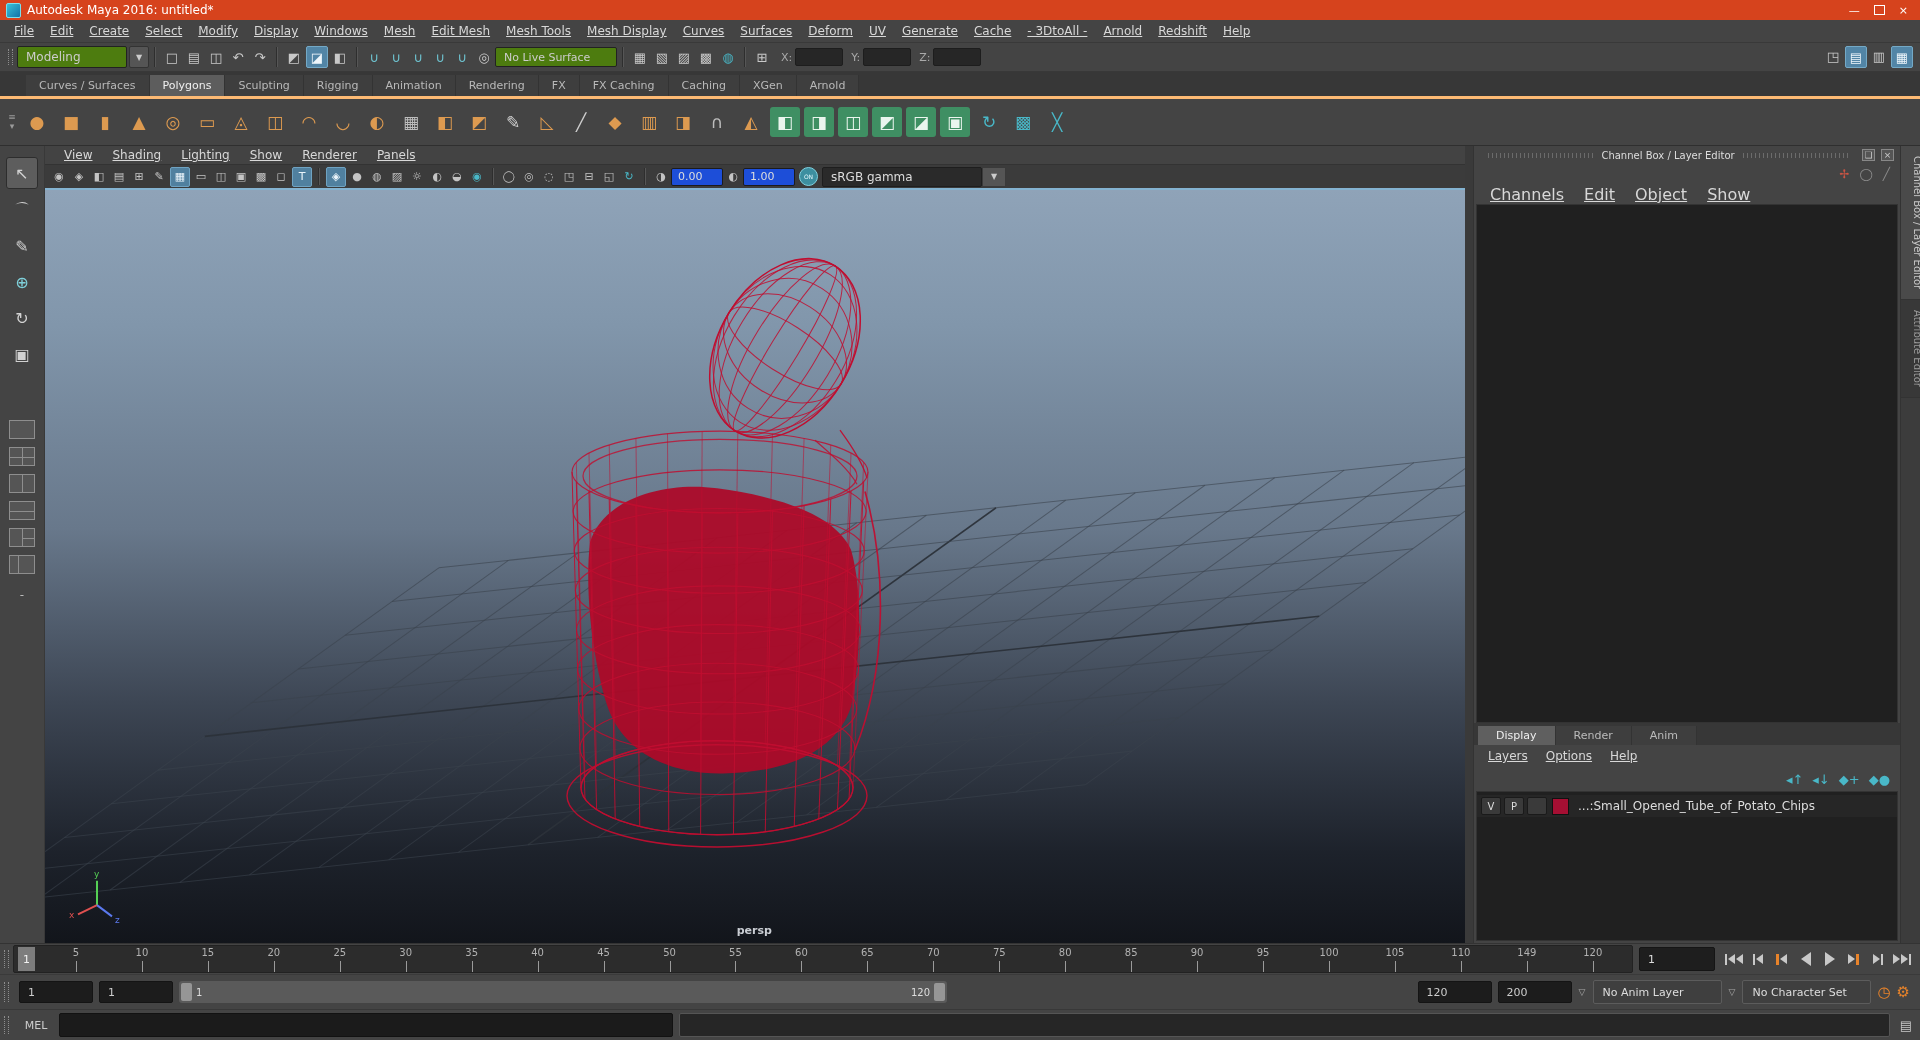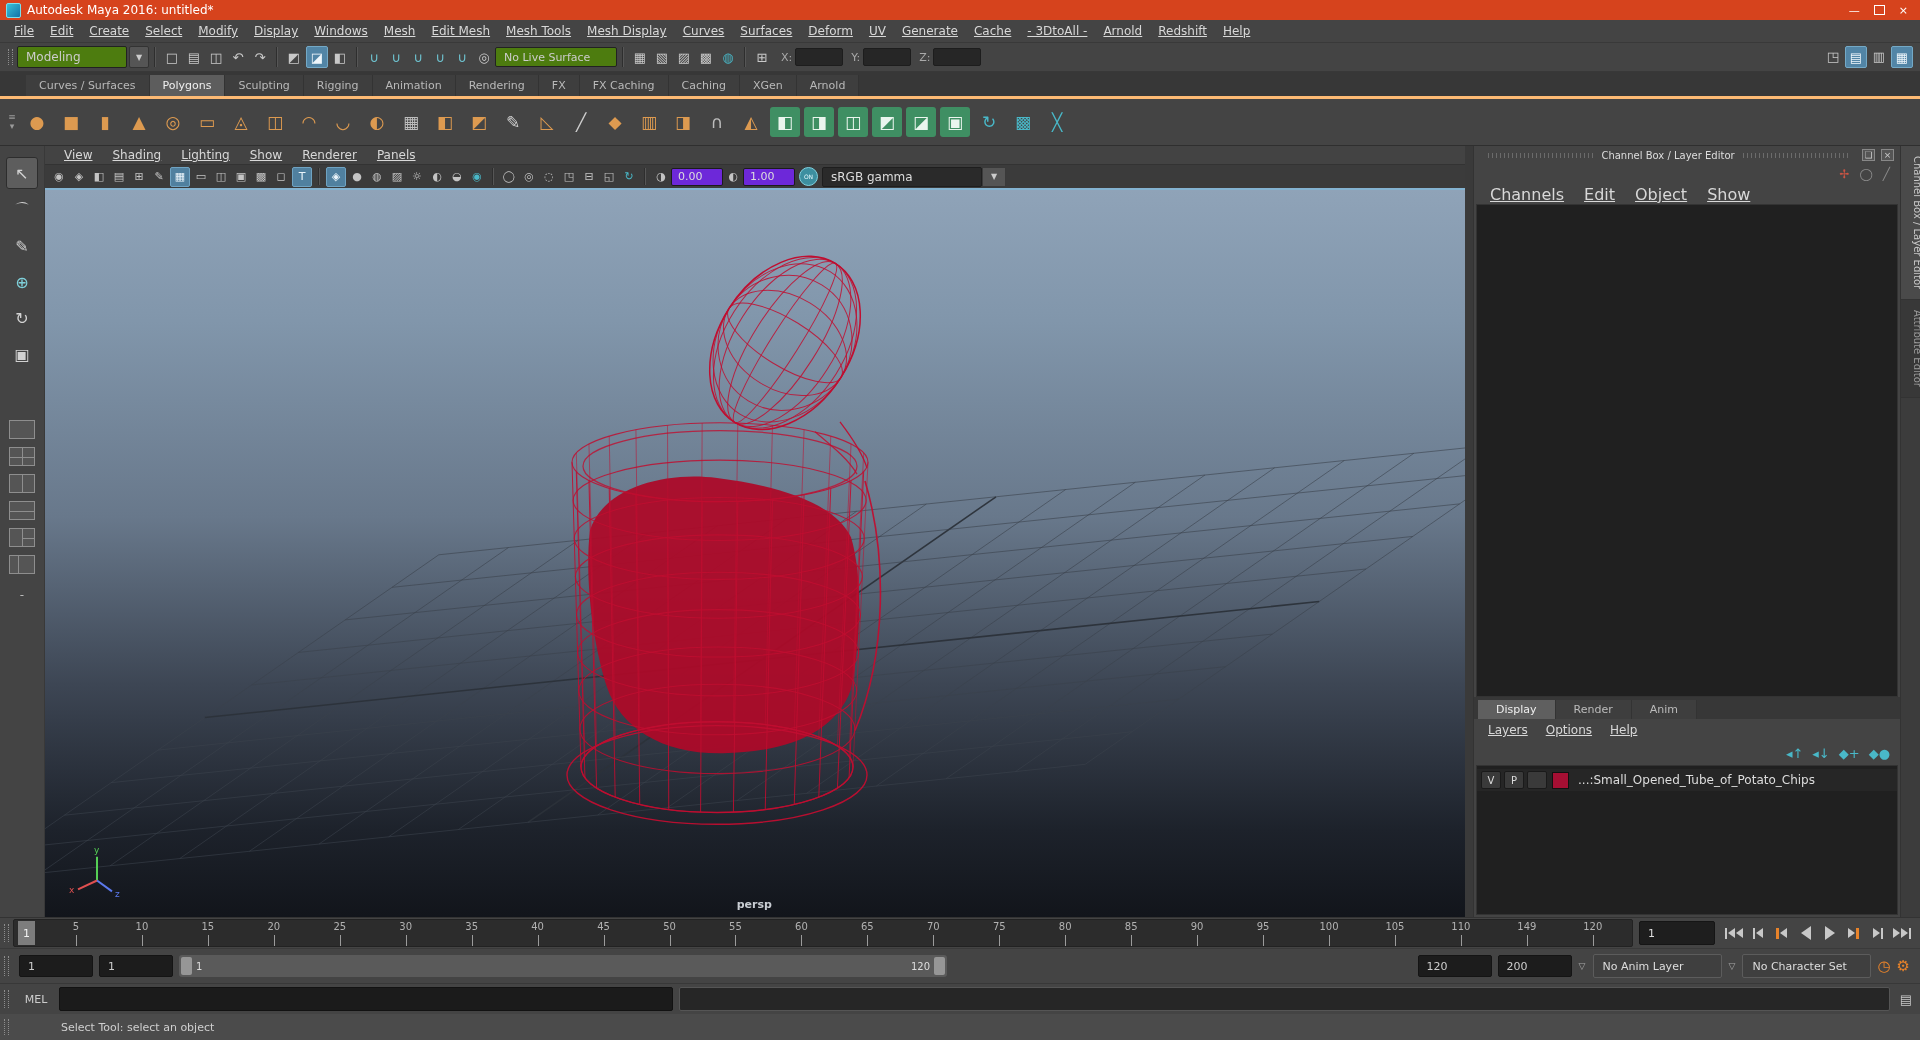--- a/index.html
+++ b/index.html
@@ -66,21 +66,21 @@
   #toolbox-minus{margin-top:14px;color:#bbb;font-size:12px;}
 
   
   #vp{width:1420px;display:flex;flex-direction:column;flex:none;min-height:0;}
   #vp-menus{height:18px;background:#434343;display:flex;align-items:center;gap:2px;padding-left:10px;flex:none;font-size:12px;}
   #vp-menus .menu-item{padding:9px 9px;}
   #vp-tools{height:23px;background:#3b3b3b;display:flex;align-items:center;flex:none;padding-left:4px;border-top:1px solid #333;}
   .vic{width:18px;height:18px;display:flex;align-items:center;justify-content:center;font-size:11px;color:#c4c4c4;
        border-radius:2px;margin:0 1px;flex:none;}
   .vic.on{background:#50809f;color:#eaf4fa;border:1px solid #6fa3c2;}
-  .mini-field{width:44px;height:16px;background:#6d28d9;border:1px solid #1c1c1c;border-radius:2px;color:#ddd;
+  .mini-field{width:44px;height:16px;background:#1d4ed8;border:1px solid #1c1c1c;border-radius:2px;color:#ddd;
               font-size:11px;display:flex;align-items:center;padding-left:6px;}
   #gamma-on{width:17px;height:17px;border-radius:50%;background:#3d8fa0;border:1px solid #7fd2e0;color:#e7fbff;
             font-size:6px;display:flex;align-items:center;justify-content:center;margin:0 4px;}
   #gamma-select{width:150px;height:18px;background:#2a2a2a;border:1px solid #1e1e1e;border-radius:2px;display:flex;
                 align-items:center;padding-left:8px;font-size:12px;color:#ddd;}
   #gamma-arrow{height:18px;width:22px;background:#555;border:1px solid #3a3a3a;display:flex;align-items:center;
                justify-content:center;font-size:8px;}
   #bluebar{height:2px;background:#84b3d1;flex:none;}
   #vp-canvas{flex:1;position:relative;min-height:0;
      background:linear-gradient(180deg,#8fa3b8 0%,#8196ab 18%,#68788b 45%,#3d4654 68%,#1d222b 88%,#12151b 100%);}
@@ -876,17 +876,13 @@
   </div>
 
   <div id="cmdline">
     <div class="grip"></div>
     <span id="mel-label">MEL</span>
     <div id="mel-input"></div>
     <div id="mel-result"></div>
     <span id="script-editor-icon">▤</span>
   </div>
 
-  <div id="helpline">
-    <div class="grip"></div>
-    <span id="help-text">Select Tool: select an object</span>
-  </div>
 </div>
 
 </body></html>

